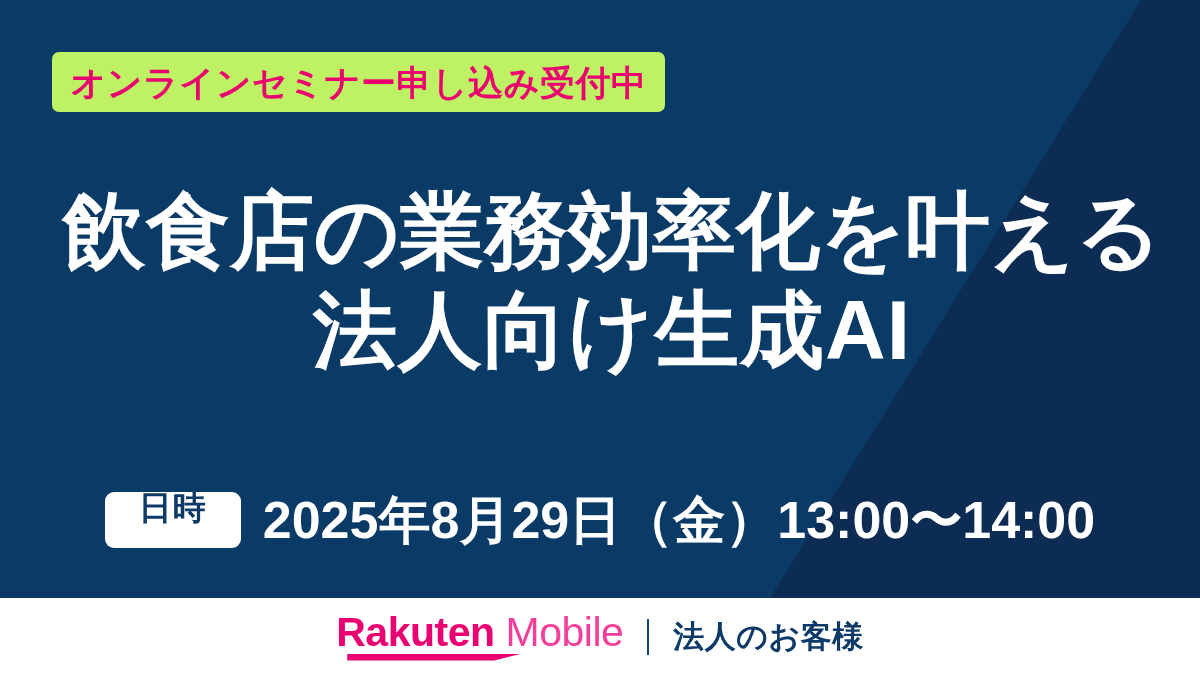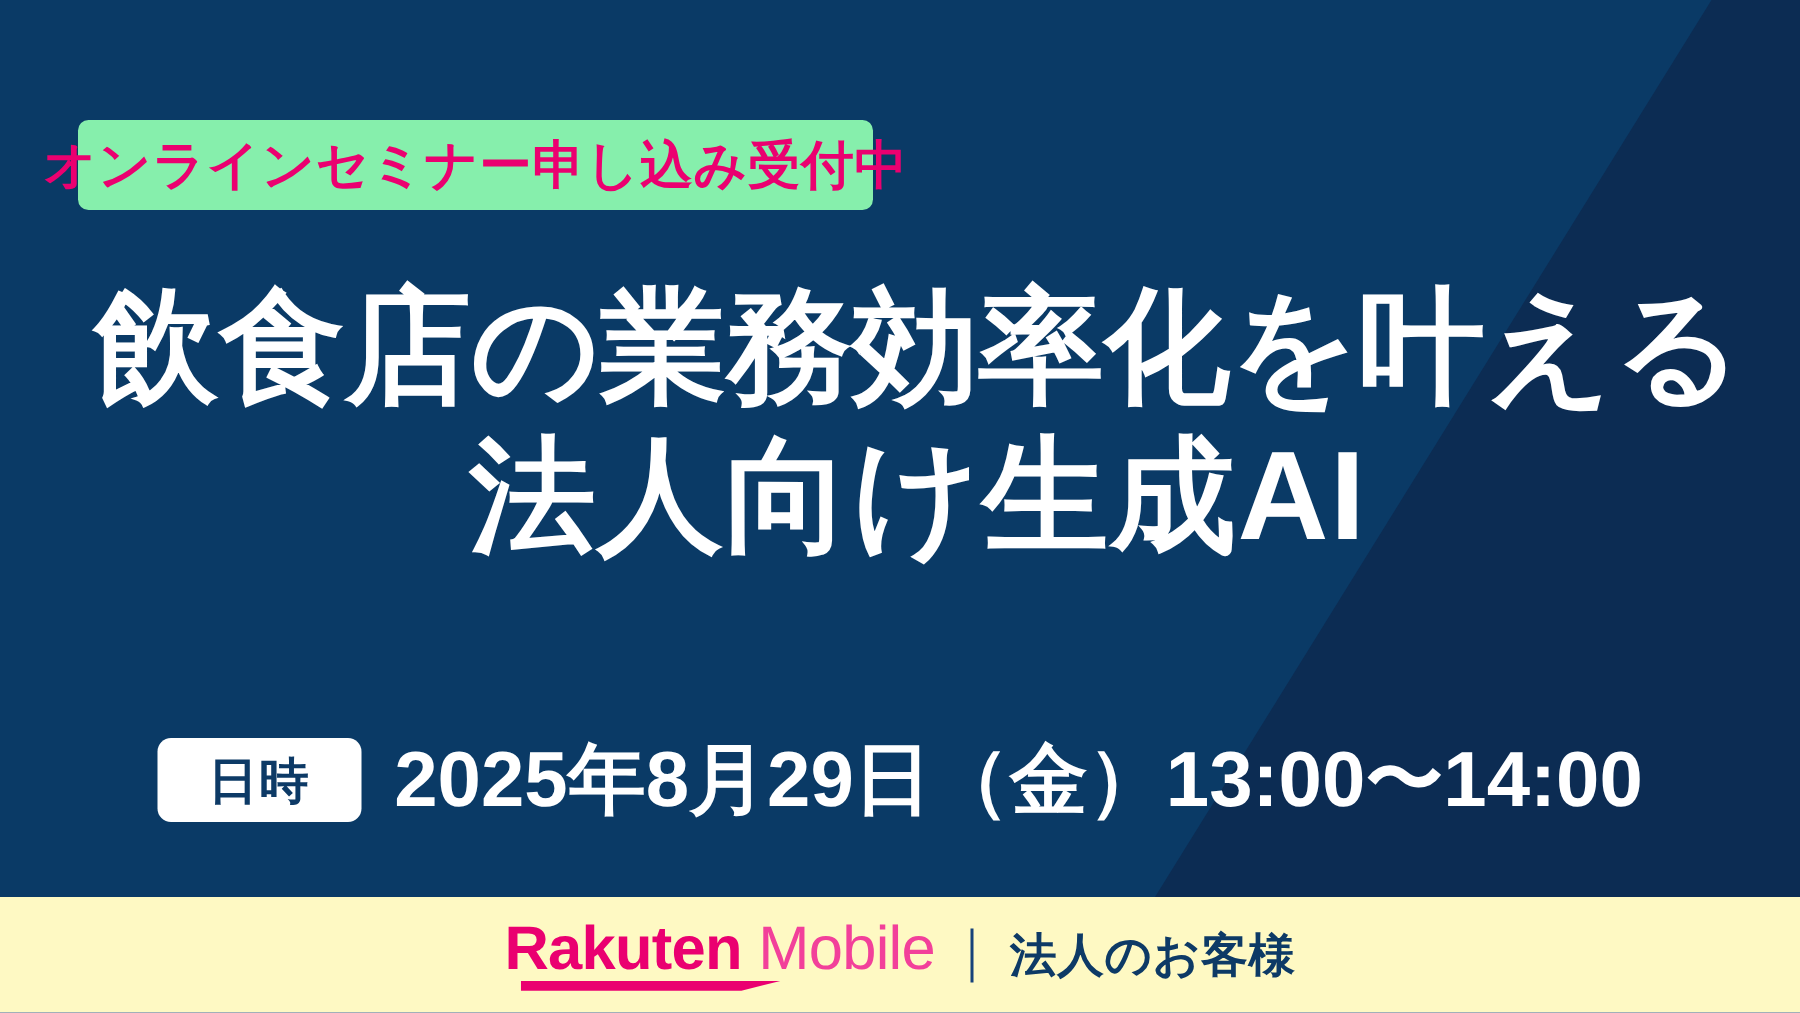--- a/index.html
+++ b/index.html
@@ -38,40 +38,39 @@
     clip-path: polygon(1141px 0px, 1200px 0px, 1200px 598px, 770px 598px);
   }
 
   
   .footer-band {
     position: absolute;
     left: 0;
     top: 598px;
     width: 1200px;
     height: 77px;
-    background: #fef9c3;
+    background: #ffffff;
     display: flex;
     align-items: center;
     justify-content: center;
   }
 
   
   .seminar-badge {
     position: absolute;
     left: 52px;
     top: 52px;
-    width: 530px;
+    width: 613px;
     height: 60px;
-    background: #86efac;
+    background: #bef264;
     border-radius: 7px;
     display: flex;
     align-items: center;
     justify-content: center;
     box-sizing: border-box;
-    margin-top: 28px;
   }
   .seminar-badge-label {
     color: #eb0070;
     font-size: 35px;
     font-weight: bold;
     letter-spacing: 0.5px;
     line-height: 1;
     white-space: nowrap;
   }
 
@@ -106,24 +105,25 @@
     align-items: center;
     justify-content: center;
     gap: 22px;
   }
   .date-badge {
     background: #ffffff;
     border-radius: 9px;
     width: 136px;
     height: 56px;
     display: flex;
-    align-items: center;
+    align-items: flex-start;
     justify-content: center;
     box-sizing: border-box;
     flex: 0 0 auto;
+    font-family: Liberation Serif, serif;
   }
   .date-badge-label {
     color: #0d3a66;
     font-size: 33px;
     font-weight: bold;
     line-height: 1;
     letter-spacing: 1px;
   }
   .date-value {
     color: #ffffff;

